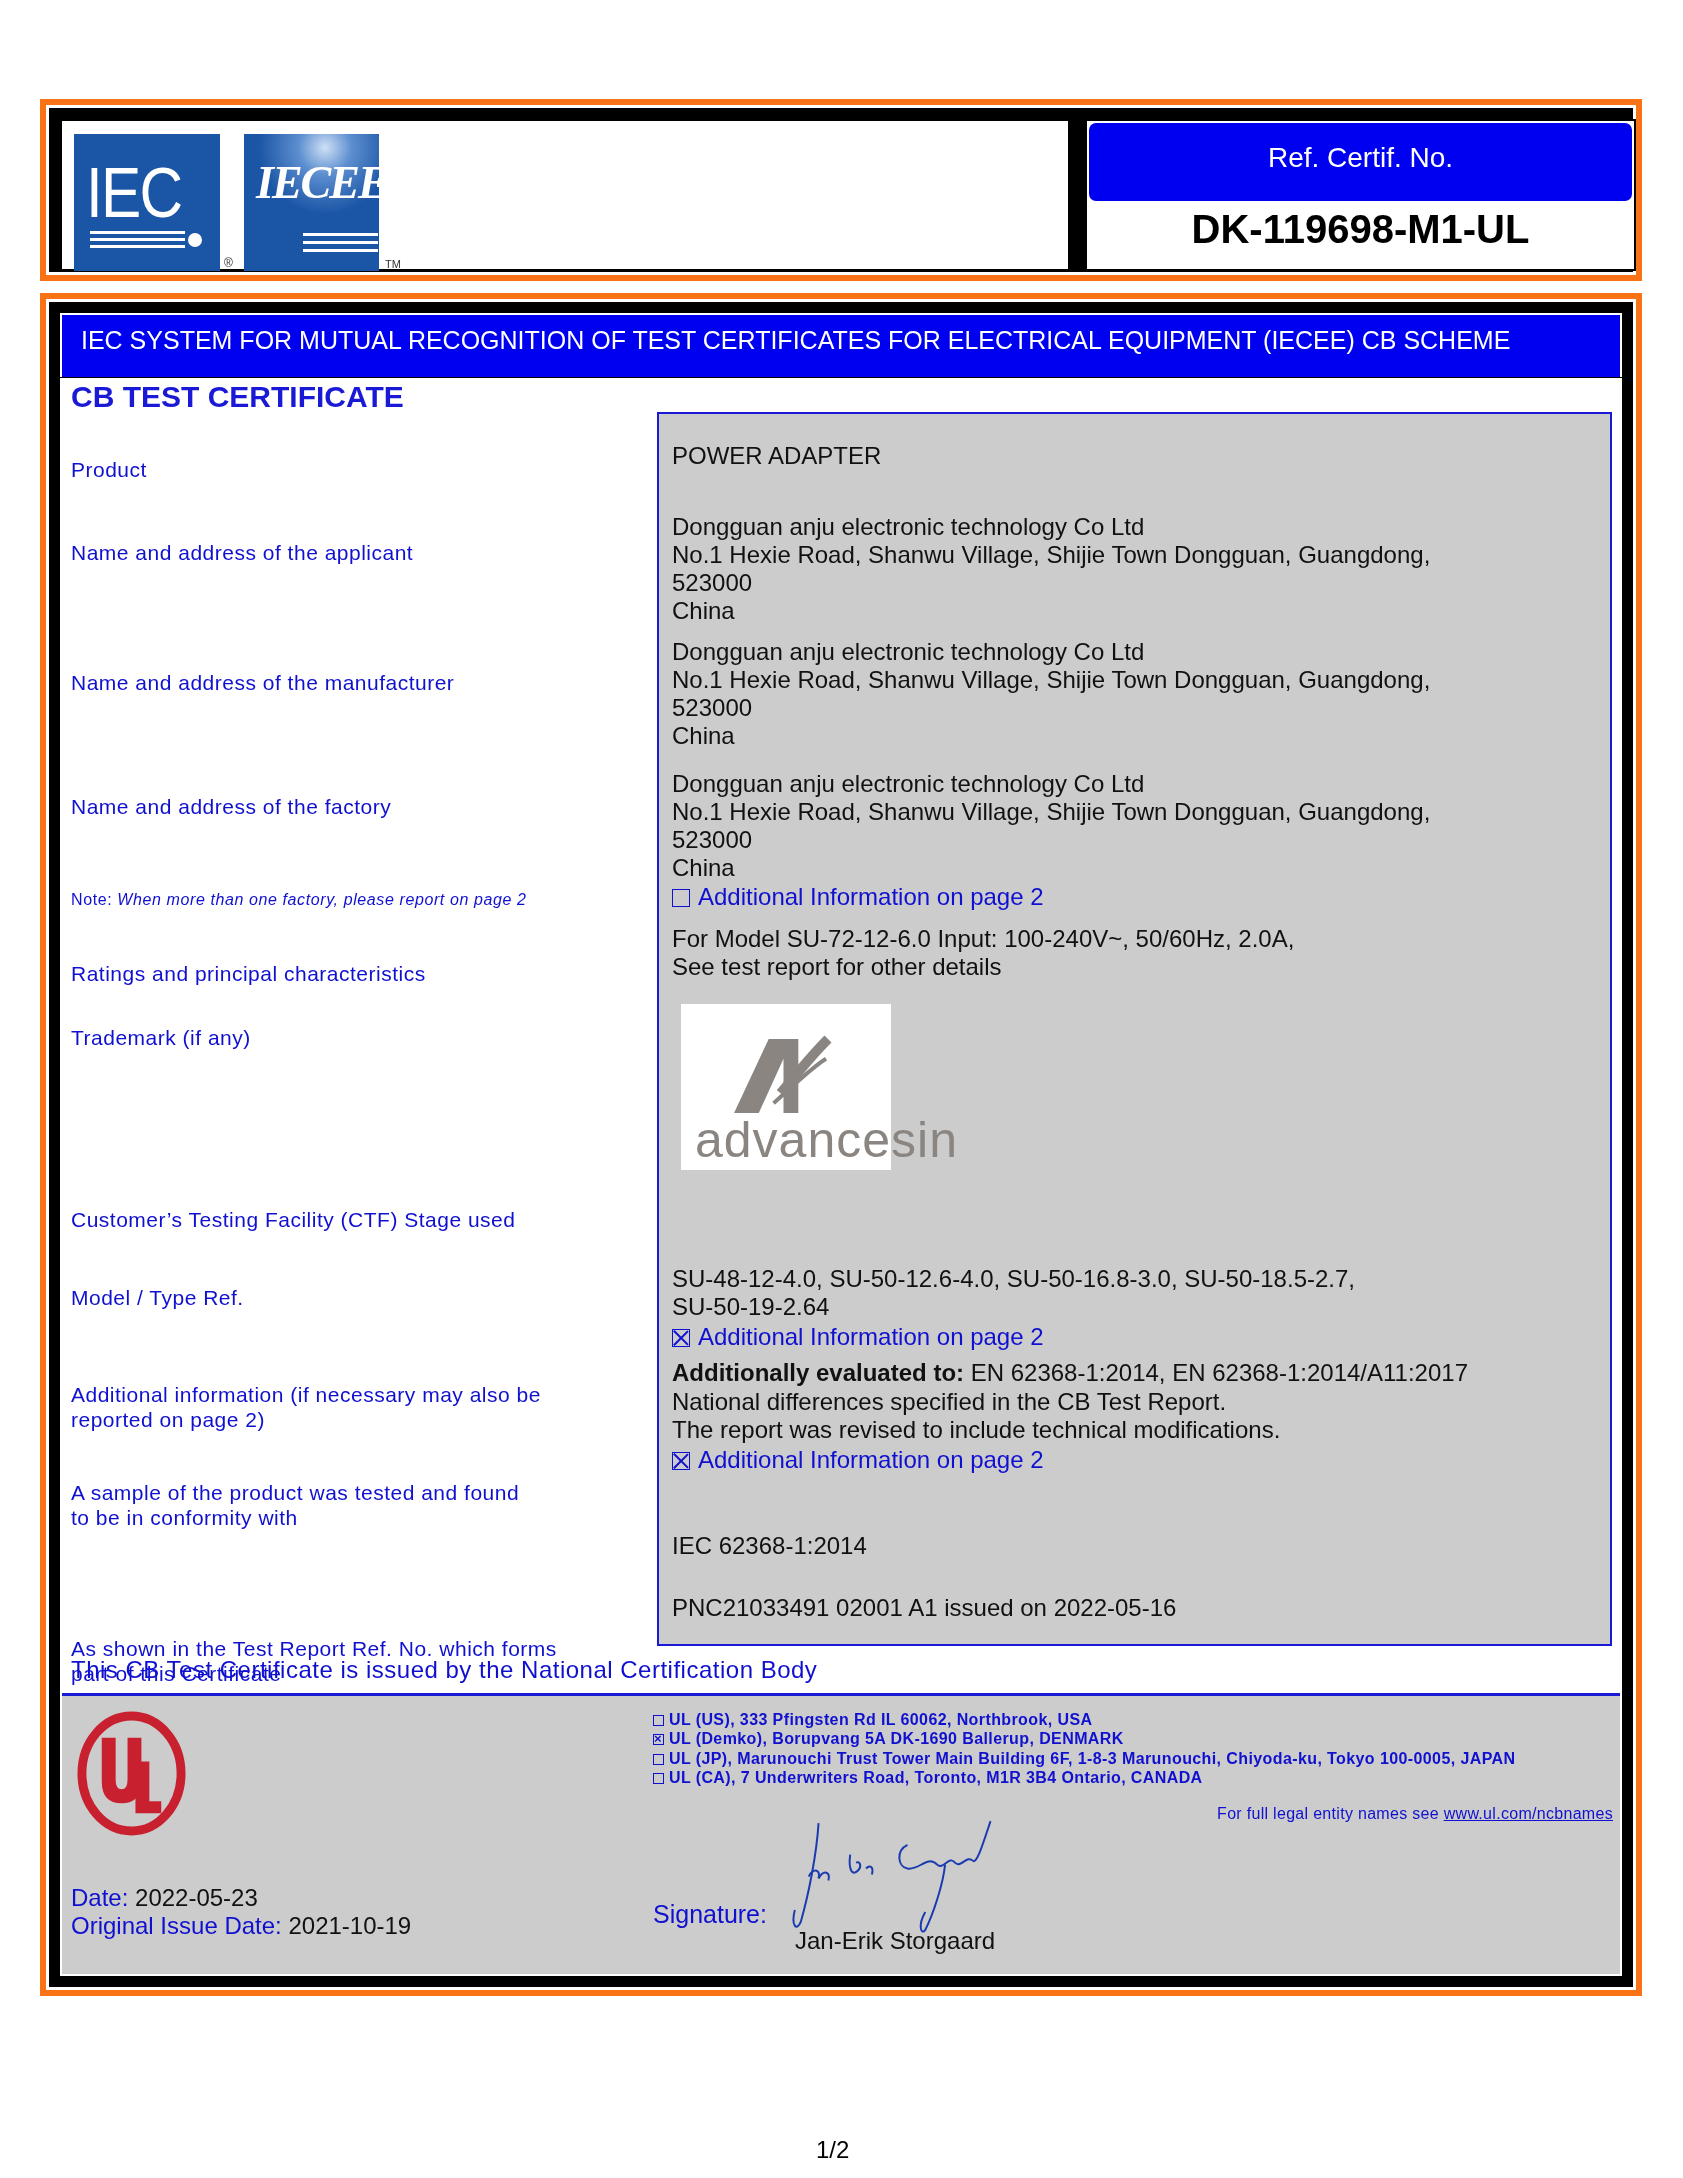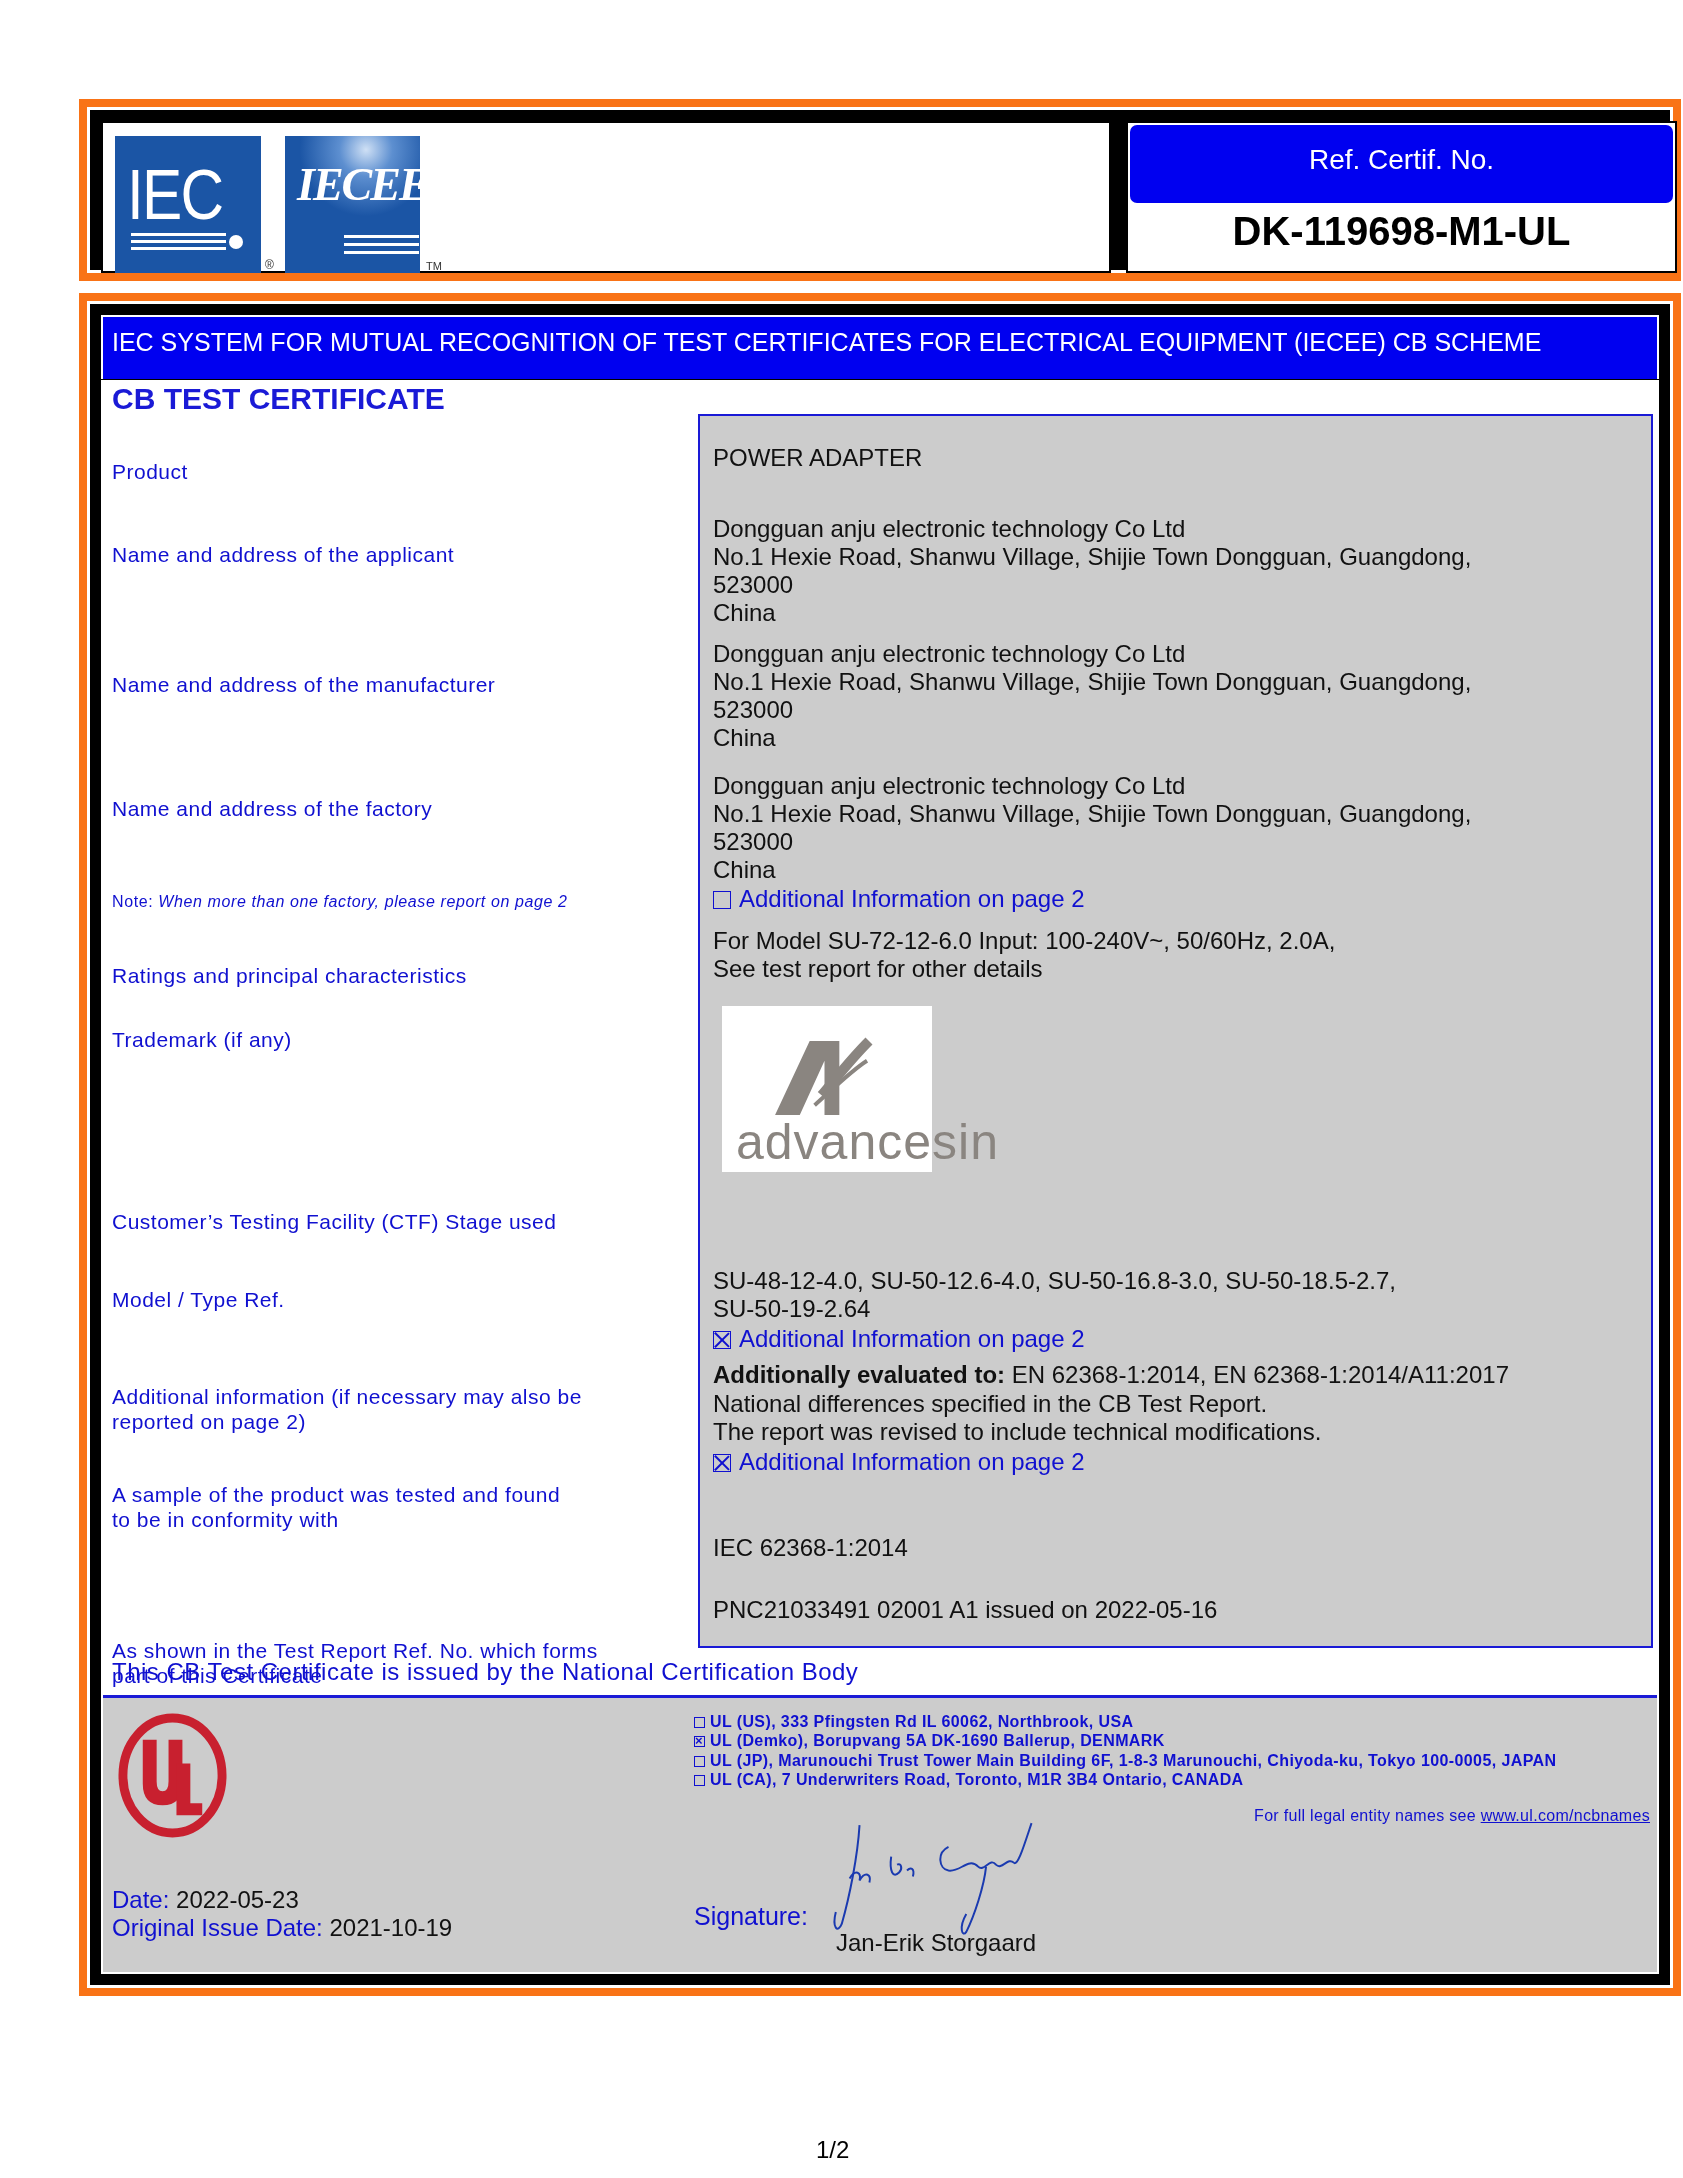--- a/index.html
+++ b/index.html
@@ -1,19 +1,19 @@
 <!DOCTYPE html>
 <html><head>
 <meta charset="utf-8">
 <style>
   * { box-sizing: border-box; margin: 0; padding: 0; }
   html, body { width: 1683px; height: 2178px; background: #ffffff; }
   body { position: relative; font-family: "Liberation Sans", sans-serif; color: #111; overflow: hidden; }
 
-  .frame { position: absolute; border: 8px solid #f97316; padding: 3px; background: #fff; margin-left: 39px; }
+  .frame { position: absolute; border: 6px solid #f97316; padding: 3px; background: #fff; }
   .frame > .inner { border: 8px solid #000; width: 100%; height: 100%; position: relative; background: #000; }
 
   
   #header-frame { left: 40px; top: 99px; width: 1602px; height: 182px; }
   .logo-cell { position: absolute; left: 3px; top: 3px; width: 1010px; height: 152px; background: #fff; border: 2px solid #000; }
   .iec-logo { position: absolute; left: 12px; top: 13px; width: 146px; height: 137px; background: #1b55a5; }
   .iec-logo .txt { position: absolute; left: 12px; top: 18px; font-size: 71px; color: #fff; letter-spacing: -2px; font-family: "Liberation Sans", sans-serif; transform: scaleX(0.85); transform-origin: left; }
   .iec-logo .ln { position: absolute; left: 16px; height: 3px; background: #fff; }
   .iec-logo .dot { position: absolute; left: 114px; top: 99px; width: 14px; height: 14px; border-radius: 50%; background: #fff; }
   .reg { position: absolute; left: 162px; top: 135px; font-size: 12px; color: #333; }
@@ -21,21 +21,21 @@
   .iecee-logo .txt { position: absolute; left: 12px; top: 22px; font-size: 46px; color: #fff; font-style: italic; font-weight: bold; font-family: "Liberation Serif", serif; letter-spacing: -2px; }
   .iecee-logo .ln { position: absolute; left: 59px; height: 3px; background: #fff; }
   .tm { position: absolute; left: 323px; top: 137px; font-size: 11px; color: #333; }
 
   .ref-cell { position: absolute; left: 1028px; top: 3px; width: 551px; height: 152px; background: #fff; border: 2px solid #000; }
   .ref-head { position: absolute; left: 2px; top: 2px; right: 2px; height: 78px; background: #0000f0; color: #fff; font-size: 28px; text-align: center; line-height: 70px; border-radius: 7px; }
   .ref-no { position: absolute; left: 2px; right: 2px; top: 79px; text-align: center; font-size: 40px; font-weight: bold; color: #000; line-height: 59px; }
 
   
   #main-frame { left: 40px; top: 293px; width: 1602px; height: 1703px; }
-  .banner { position: absolute; left: 3px; top: 3px; right: 3px; height: 72px; background: #0000f0; border: 2px solid #fff; outline: 1px solid #000; color: #fff; font-size: 25px; line-height: 51px; padding-left: 9px; white-space: nowrap; }
+  .banner { position: absolute; left: 3px; top: 3px; right: 3px; height: 72px; background: #0000f0; border: 2px solid #fff; outline: 1px solid #000; color: #fff; font-size: 25px; line-height: 51px; padding-left: 19px; white-space: nowrap; }
   .content { position: absolute; left: 3px; top: 68px; right: 3px; bottom: 3px; background: #fff; border: 2px solid #fff; outline: 1px solid #000; }
 
   .title { position: absolute; left: 9px; top: 0; font-size: 30px; font-weight: bold; color: #1a1ad6; }
   .lbl { position: absolute; left: 9px; color: #1010d0; font-size: 21px; line-height: 25px; letter-spacing: 0.5px; }
   .lbl.note { font-size: 16px; letter-spacing: 0.6px; }
   .lbl.note i { font-style: italic; }
 
   .databox { position: absolute; left: 595px; top: 32px; width: 955px; height: 1234px; background: #cccccc; border: 2px solid #1a1ad6; }
   .val { position: absolute; left: 13px; font-size: 24px; line-height: 28px; color: #111; white-space: pre-line; }
   .val b { font-weight: bold; }

